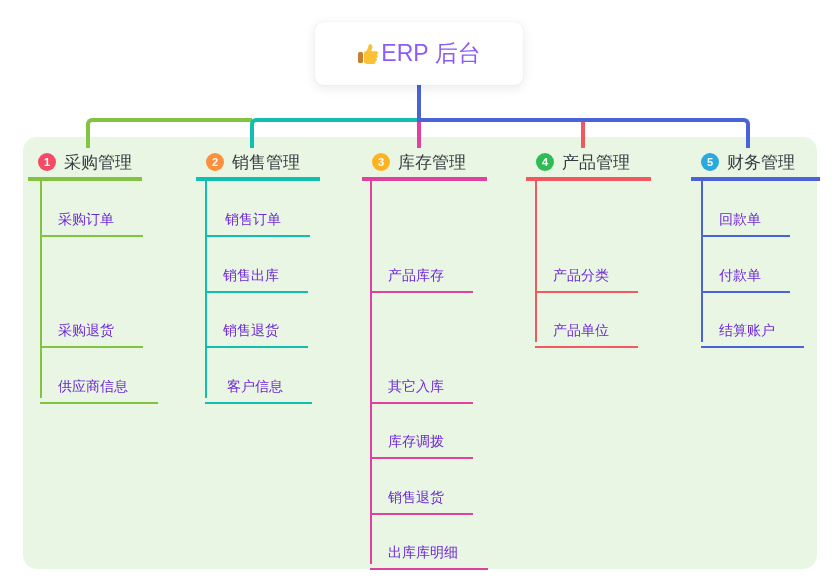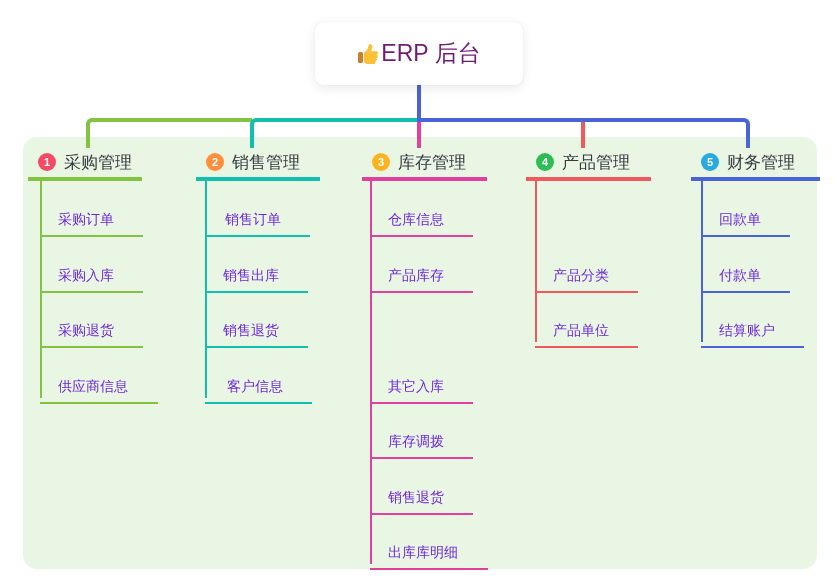--- a/index.html
+++ b/index.html
@@ -7,21 +7,21 @@
     position:relative; width:839px; height:588px; background:#ffffff;
     font-family:"Liberation Sans","DejaVu Sans",sans-serif; overflow:hidden;
   }
 
   
   .root-box {
     position:absolute; left:315px; top:22px; width:208px; height:63px;
     background:#ffffff; border-radius:8px;
     box-shadow:0 0 1px rgba(0,0,0,.15), 0 3px 12px rgba(0,0,0,.09);
     display:flex; align-items:center; justify-content:center; 
-    font-size:23px; color:#701a75; font-weight:500; z-index:3;
+    font-size:23px; color:#8b5cf6; font-weight:500; z-index:3;
   }
   .root-icon { width:24px; height:24px; display:inline-flex; }
 
   
   .panel {
     position:absolute; left:23px; top:137px; width:794px; height:432px;
     background:#eaf6e4; border-radius:14px;
   }
 
   
@@ -91,40 +91,38 @@
     </span>
     <span class="root-title">ERP 后台</span>
   </div>
 
   <div class="header b1" style="left:28px; width:104px;">
     <span class="badge">1</span>
     <span>采购管理</span>
   </div>
   <div class="tree b1" style="left:40px; top:181px; height:217px;"></div>
   <div class="item b1" style="left:40px; top:195px; width:85px;">采购订单</div>
-  <div class="item b1" style="left:40px; top:251px; width:85px;">采购入库</div>
   <div class="item b1" style="left:40px; top:306px; width:85px;">采购退货</div>
   <div class="item b1" style="left:40px; top:362px; width:100px;">供应商信息</div>
 
   <div class="header b2" style="left:196px; width:114px;">
     <span class="badge">2</span>
     <span>销售管理</span>
   </div>
   <div class="tree b2" style="left:205px; top:181px; height:217px;"></div>
   <div class="item b2" style="left:205px; top:195px; width:85px;padding-left:20px;">销售订单</div>
   <div class="item b2" style="left:205px; top:251px; width:85px;">销售出库</div>
   <div class="item b2" style="left:205px; top:306px; width:85px;">销售退货</div>
   <div class="item b2" style="left:205px; top:362px; width:85px;padding-left:22px;">客户信息</div>
 
   <div class="header b3" style="left:362px; width:115px;">
     <span class="badge">3</span>
     <span>库存管理</span>
   </div>
   <div class="tree b3" style="left:370px; top:181px; height:383px;"></div>
-  <div class="item b3" style="left:370px; top:195px; width:85px;">仓库信息</div>
   <div class="item b3" style="left:370px; top:251px; width:85px;">产品库存</div>
   <div class="item b3" style="left:370px; top:362px; width:85px;">其它入库</div>
   <div class="item b3" style="left:370px; top:417px; width:85px;">库存调拨</div>
   <div class="item b3" style="left:370px; top:473px; width:85px;">销售退货</div>
   <div class="item b3" style="left:370px; top:528px; width:100px;">出库库明细</div>
 
   <div class="header b4" style="left:526px; width:115px;">
     <span class="badge">4</span>
     <span>产品管理</span>
   </div>

